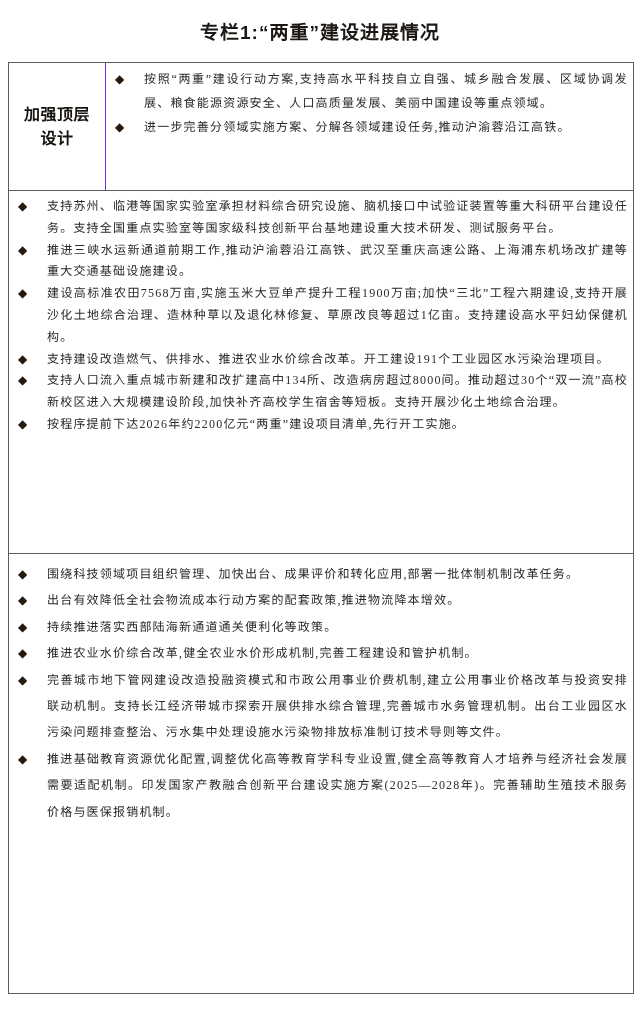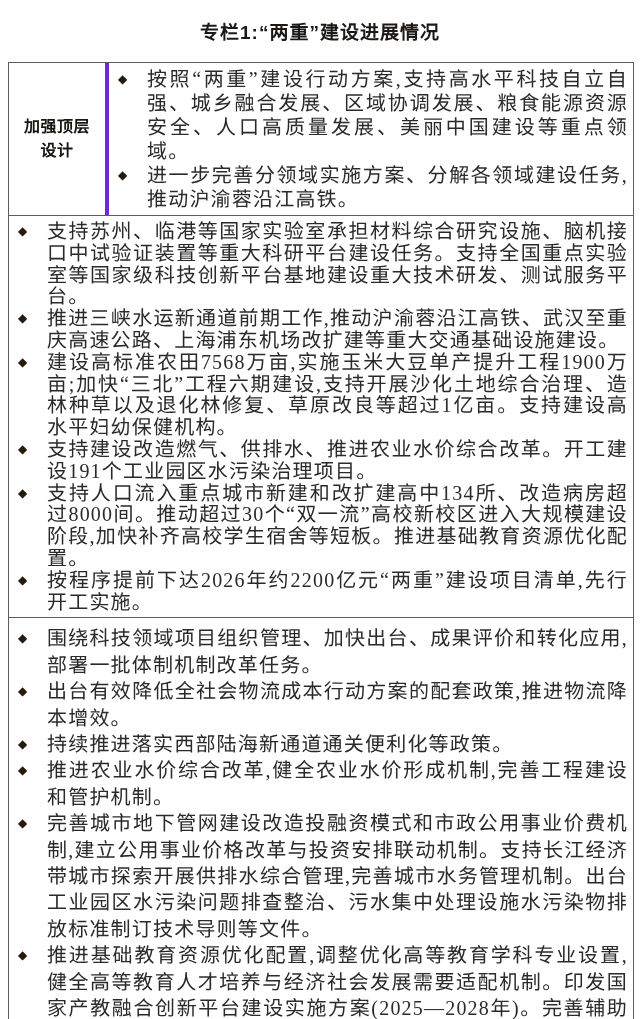--- a/index.html
+++ b/index.html
@@ -34,21 +34,21 @@
   }
   .box-row {
     display: flex;
     align-items: stretch;
   }
   .box-row + .box-row {
     border-top: 1px solid #5c5c5c;
   }
   .label-cell {
     flex: 0 0 96px;
-    border-right: 4px solid #6d28d9;
+    border-right: 1px solid #6d28d9;
     display: flex;
     align-items: center;
     justify-content: center;
     text-align: center;
     font-family: "Liberation Sans", "DejaVu Sans", sans-serif;
     font-weight: bold;
     font-size: 16px;
     line-height: 1.5;
     letter-spacing: 0.5px;
     white-space: pre-line;
@@ -76,21 +76,21 @@
     font-size: 12px;
     color: #251a0d;
   }
   .bullet-text {
     flex: 1;
     min-width: 0;
     text-align: justify;
     text-justify: inter-character;
     padding-right: 2px;
     letter-spacing: 1.2px;
-    font-size: 20px;
+    font-size: 12px;
   }
   
   .row-1 { min-height: 127px; }
   .row-1 .content-cell { line-height: 24px; padding-top: 4px; }
   .row-2 { min-height: 362px; }
   .row-2 .content-cell { line-height: 21.8px; padding-top: 5px; }
   .row-3 { min-height: 439px; }
   .row-3 .content-cell { line-height: 26.4px; padding-top: 7px; }
 </style>
 </head>
@@ -131,21 +131,21 @@
           <li class="bullet-item">
             <span class="bullet-marker">◆</span>
             <span class="bullet-text">建设高标准农田7568万亩,实施玉米大豆单产提升工程1900万亩;加快“三北”工程六期建设,支持开展沙化土地综合治理、造林种草以及退化林修复、草原改良等超过1亿亩。支持建设高水平妇幼保健机构。</span>
           </li>
           <li class="bullet-item">
             <span class="bullet-marker">◆</span>
             <span class="bullet-text">支持建设改造燃气、供排水、推进农业水价综合改革。开工建设191个工业园区水污染治理项目。</span>
           </li>
           <li class="bullet-item">
             <span class="bullet-marker">◆</span>
-            <span class="bullet-text">支持人口流入重点城市新建和改扩建高中134所、改造病房超过8000间。推动超过30个“双一流”高校新校区进入大规模建设阶段,加快补齐高校学生宿舍等短板。推进基础教育资源优化配置。</span>
+            <span class="bullet-text">支持人口流入重点城市新建和改扩建高中134所、改造病房超过8000间。推动超过30个“双一流”高校新校区进入大规模建设阶段,加快补齐高校学生宿舍等短板。支持开展沙化土地综合治理。</span>
           </li>
           <li class="bullet-item">
             <span class="bullet-marker">◆</span>
             <span class="bullet-text">按程序提前下达2026年约2200亿元“两重”建设项目清单,先行开工实施。</span>
           </li>
         </ul>
     </div>
   </div>
 
   <div class="box-row row-3">

